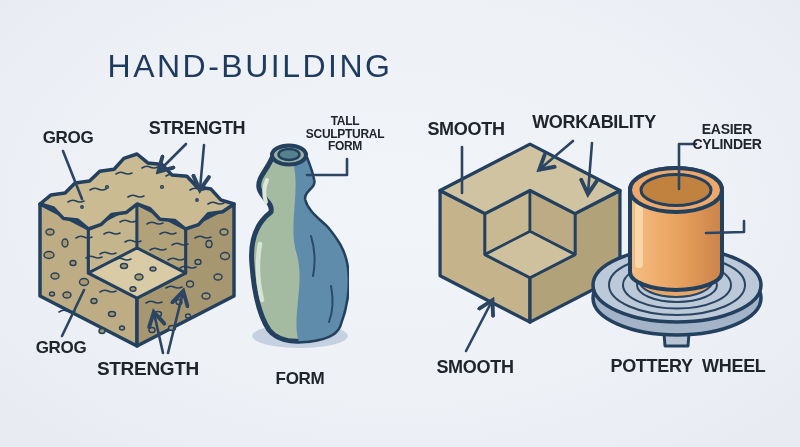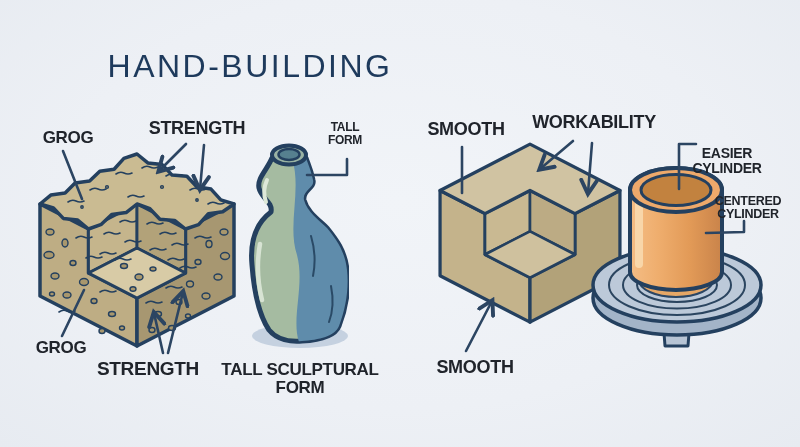--- a/index.html
+++ b/index.html
@@ -181,34 +181,31 @@
       <polyline points="592,143 588,193" fill="none" stroke="#2c4562" stroke-width="2.6" stroke-linecap="round" stroke-linejoin="round" marker-end="url(#ah)"></polyline>
       <polyline points="696,144 679,144 679,189" fill="none" stroke="#2c4562" stroke-width="2.6" stroke-linecap="round" stroke-linejoin="round"></polyline>
       <polyline points="744,221 744,232 706,233" fill="none" stroke="#2c4562" stroke-width="2.6" stroke-linecap="round" stroke-linejoin="round"></polyline>
       <polyline points="466,351 492,301" fill="none" stroke="#2c4562" stroke-width="2.6" stroke-linecap="round" stroke-linejoin="round" marker-end="url(#ah)"></polyline>
     </svg>
 
   <div class="lbl" style="left:68px;top:138px;font-size:17px;">GROG</div>
   <div class="lbl" style="left:197px;top:129px;font-size:18px;">STRENGTH</div>
   <div class="lbl" style="left:345px;top:134px;font-size:12px;">
     <span class="ln">TALL</span>
+    <span class="ln">SCULPTURAL</span>
     <span class="ln">FORM</span>
   </div>
   <div class="lbl" style="left:61px;top:348px;font-size:17px;">GROG</div>
   <div class="lbl" style="left:148px;top:369px;font-size:19px;">STRENGTH</div>
   <div class="lbl" style="left:300px;top:379px;font-size:17px;">
-    <span class="ln">TALL SCULPTURAL</span>
     <span class="ln">FORM</span>
   </div>
 
   <div class="lbl" style="left:466px;top:130px;font-size:18px;">SMOOTH</div>
   <div class="lbl" style="left:594px;top:123px;font-size:18px;">WORKABILITY</div>
-  <div class="lbl" style="left:727px;top:161px;font-size:14px;">
+  <div class="lbl" style="left:727px;top:137px;font-size:14px;">
     <span class="ln">EASIER</span>
     <span class="ln">CYLINDER</span>
   </div>
-  <div class="lbl" style="left:748px;top:208px;font-size:12.5px;">
-    <span class="ln">CENTERED</span>
-    <span class="ln">CYLINDER</span>
-  </div>
   <div class="lbl" style="left:475px;top:368px;font-size:18px;">SMOOTH</div>
+  <div class="lbl" style="left:688px;top:367px;font-size:18px;word-spacing:5px;">POTTERY WHEEL</div>
 
 </div>
 
 </body></html>

